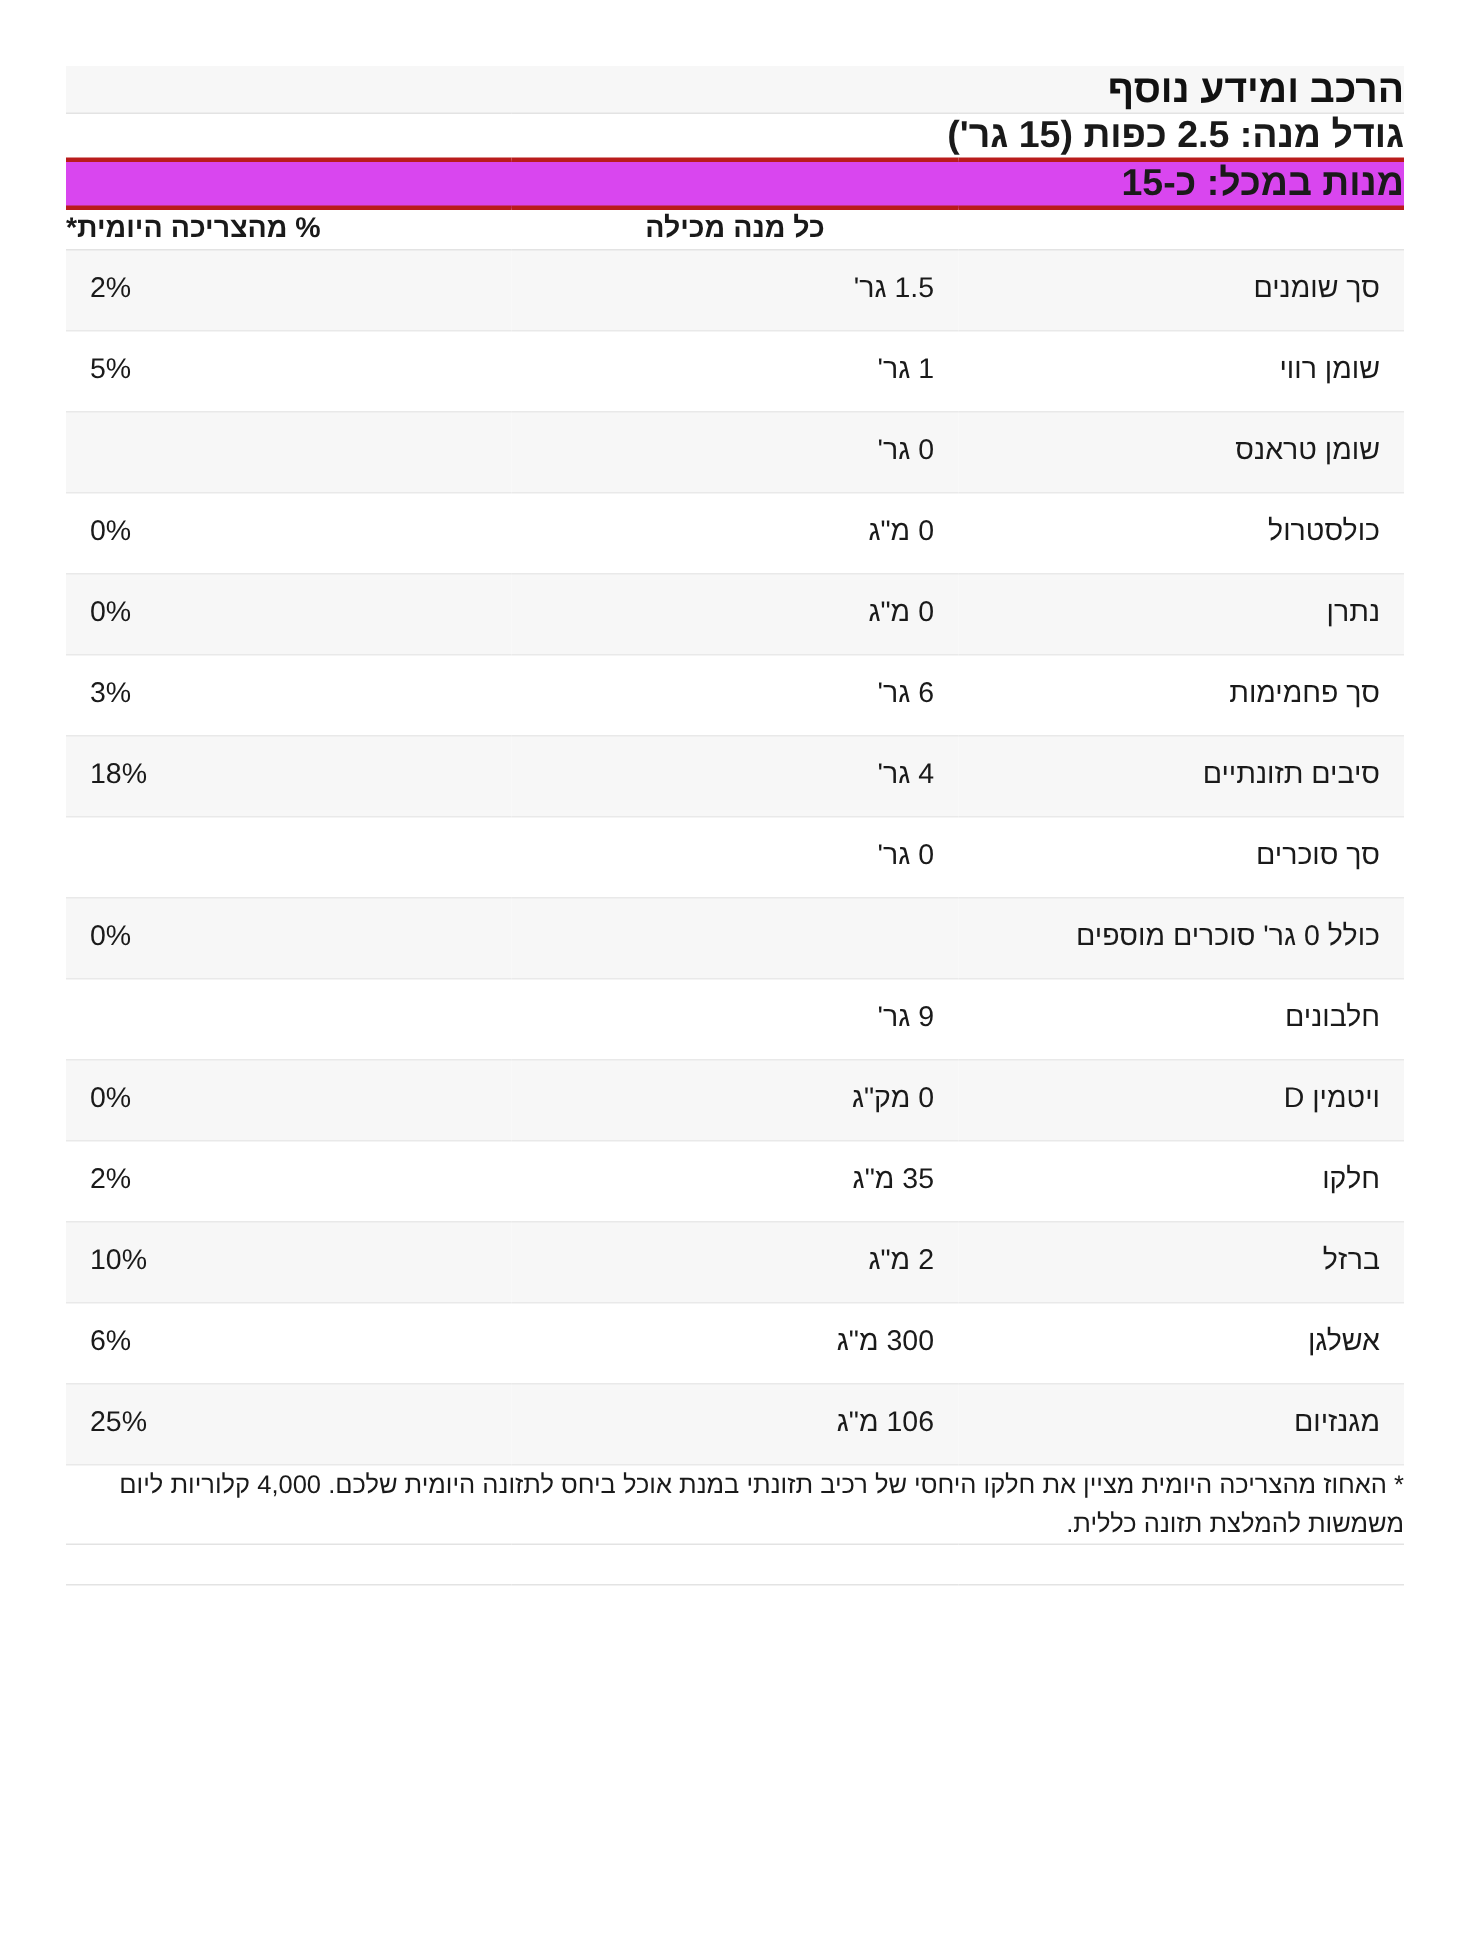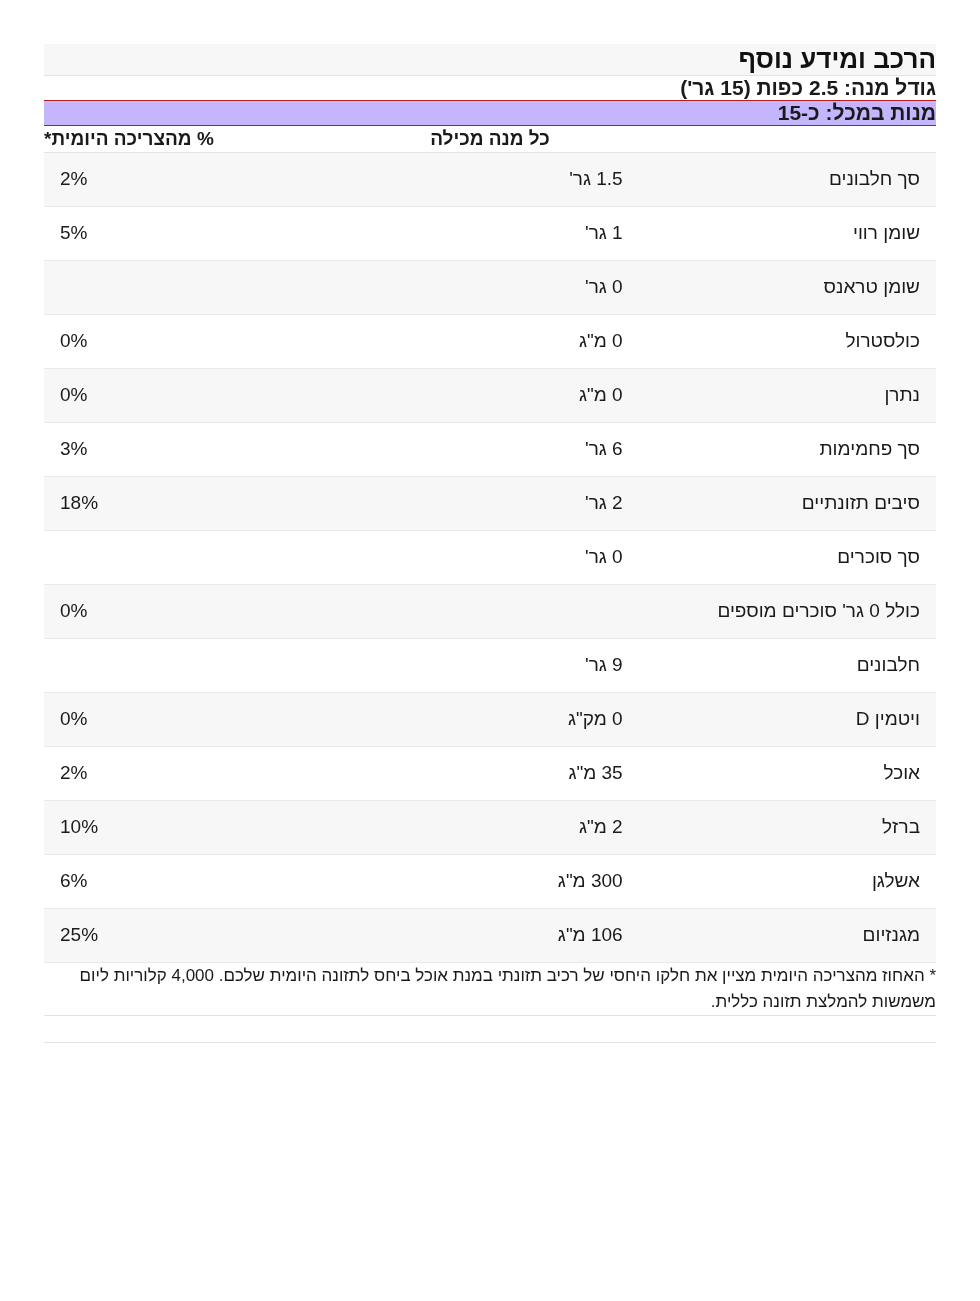--- a/index.html
+++ b/index.html
@@ -41,28 +41,28 @@
     padding: 22px 16px 24px 16px;
   }
   .panel-title {
     font-size: 26px;
     font-weight: bold;
     text-align: right;
     color: #111;
     letter-spacing: 0;
   }
   .info-row td {
-    border-bottom: 1px solid #b91c1c;
+    border-bottom: 3px solid #b91c1c;
     padding: 17px 16px 18px 16px;
-    font-size: 21px;
+    font-size: 25px;
     text-align: right;
     color: #1a1a1a;
   }
   .info-row.alt td {
-    background: #c4b5fd;
+    background: #d946ef;
     text-align: right;
   }
   .info-row .bold {
     font-weight: bold;
   }
   .head-row th {
     border-bottom: 1px solid #e3e3e3;
     padding: 14px 16px 16px 16px;
     font-size: 19px;
     font-weight: bold;
@@ -120,21 +120,21 @@
           <td colspan="3"><span class="bold">מנות במכל: כ-15</span></td>
         </tr>
         <tr class="head-row">
           <th class="c-name"></th>
           <th class="c-amount">כל מנה מכילה</th>
           <th class="c-dv">% מהצריכה היומית*</th>
         </tr>
       </tbody>
       <tbody class="rows" id="rows-body">
           <tr class="shade">
-            <td class="c-name">סך חלבונים</td>
+            <td class="c-name">סך שומנים</td>
             <td class="c-amount">1.5 גר'</td>
             <td class="c-dv">2%</td>
           </tr>
           <tr>
             <td class="c-name">שומן רווי</td>
             <td class="c-amount">1 גר'</td>
             <td class="c-dv">5%</td>
           </tr>
           <tr class="shade">
             <td class="c-name">שומן טראנס</td>
@@ -151,21 +151,21 @@
             <td class="c-amount">0 מ"ג</td>
             <td class="c-dv">0%</td>
           </tr>
           <tr>
             <td class="c-name">סך פחמימות</td>
             <td class="c-amount">6 גר'</td>
             <td class="c-dv">3%</td>
           </tr>
           <tr class="shade">
             <td class="c-name">סיבים תזונתיים</td>
-            <td class="c-amount">2 גר'</td>
+            <td class="c-amount">4 גר'</td>
             <td class="c-dv">18%</td>
           </tr>
           <tr>
             <td class="c-name">סך סוכרים</td>
             <td class="c-amount">0 גר'</td>
             <td class="c-dv"></td>
           </tr>
           <tr class="shade">
             <td class="c-name">כולל 0 גר' סוכרים מוספים</td>
             <td class="c-amount"></td>
@@ -175,21 +175,21 @@
             <td class="c-name">חלבונים</td>
             <td class="c-amount">9 גר'</td>
             <td class="c-dv"></td>
           </tr>
           <tr class="shade">
             <td class="c-name">ויטמין D</td>
             <td class="c-amount">0 מק"ג</td>
             <td class="c-dv">0%</td>
           </tr>
           <tr>
-            <td class="c-name">אוכל</td>
+            <td class="c-name">חלקו</td>
             <td class="c-amount">35 מ"ג</td>
             <td class="c-dv">2%</td>
           </tr>
           <tr class="shade">
             <td class="c-name">ברזל</td>
             <td class="c-amount">2 מ"ג</td>
             <td class="c-dv">10%</td>
           </tr>
           <tr>
             <td class="c-name">אשלגן</td>

